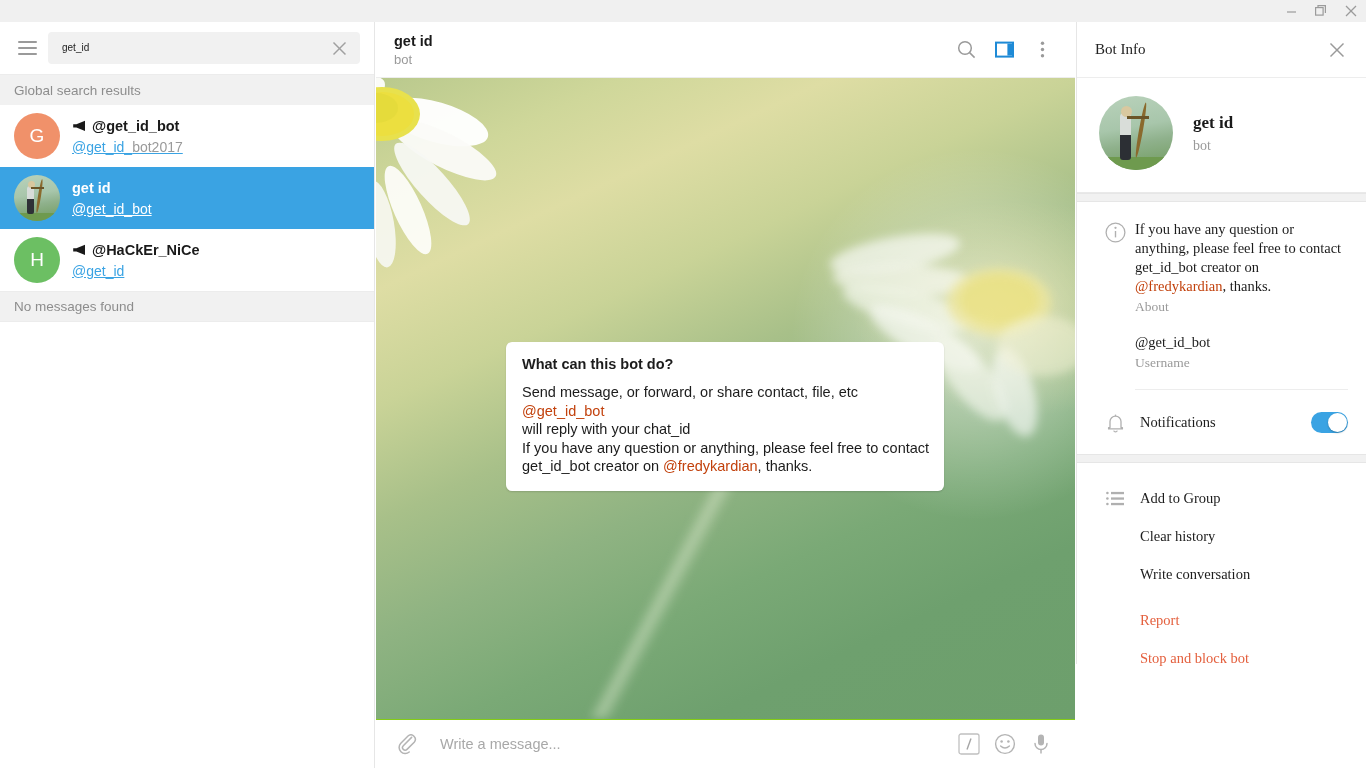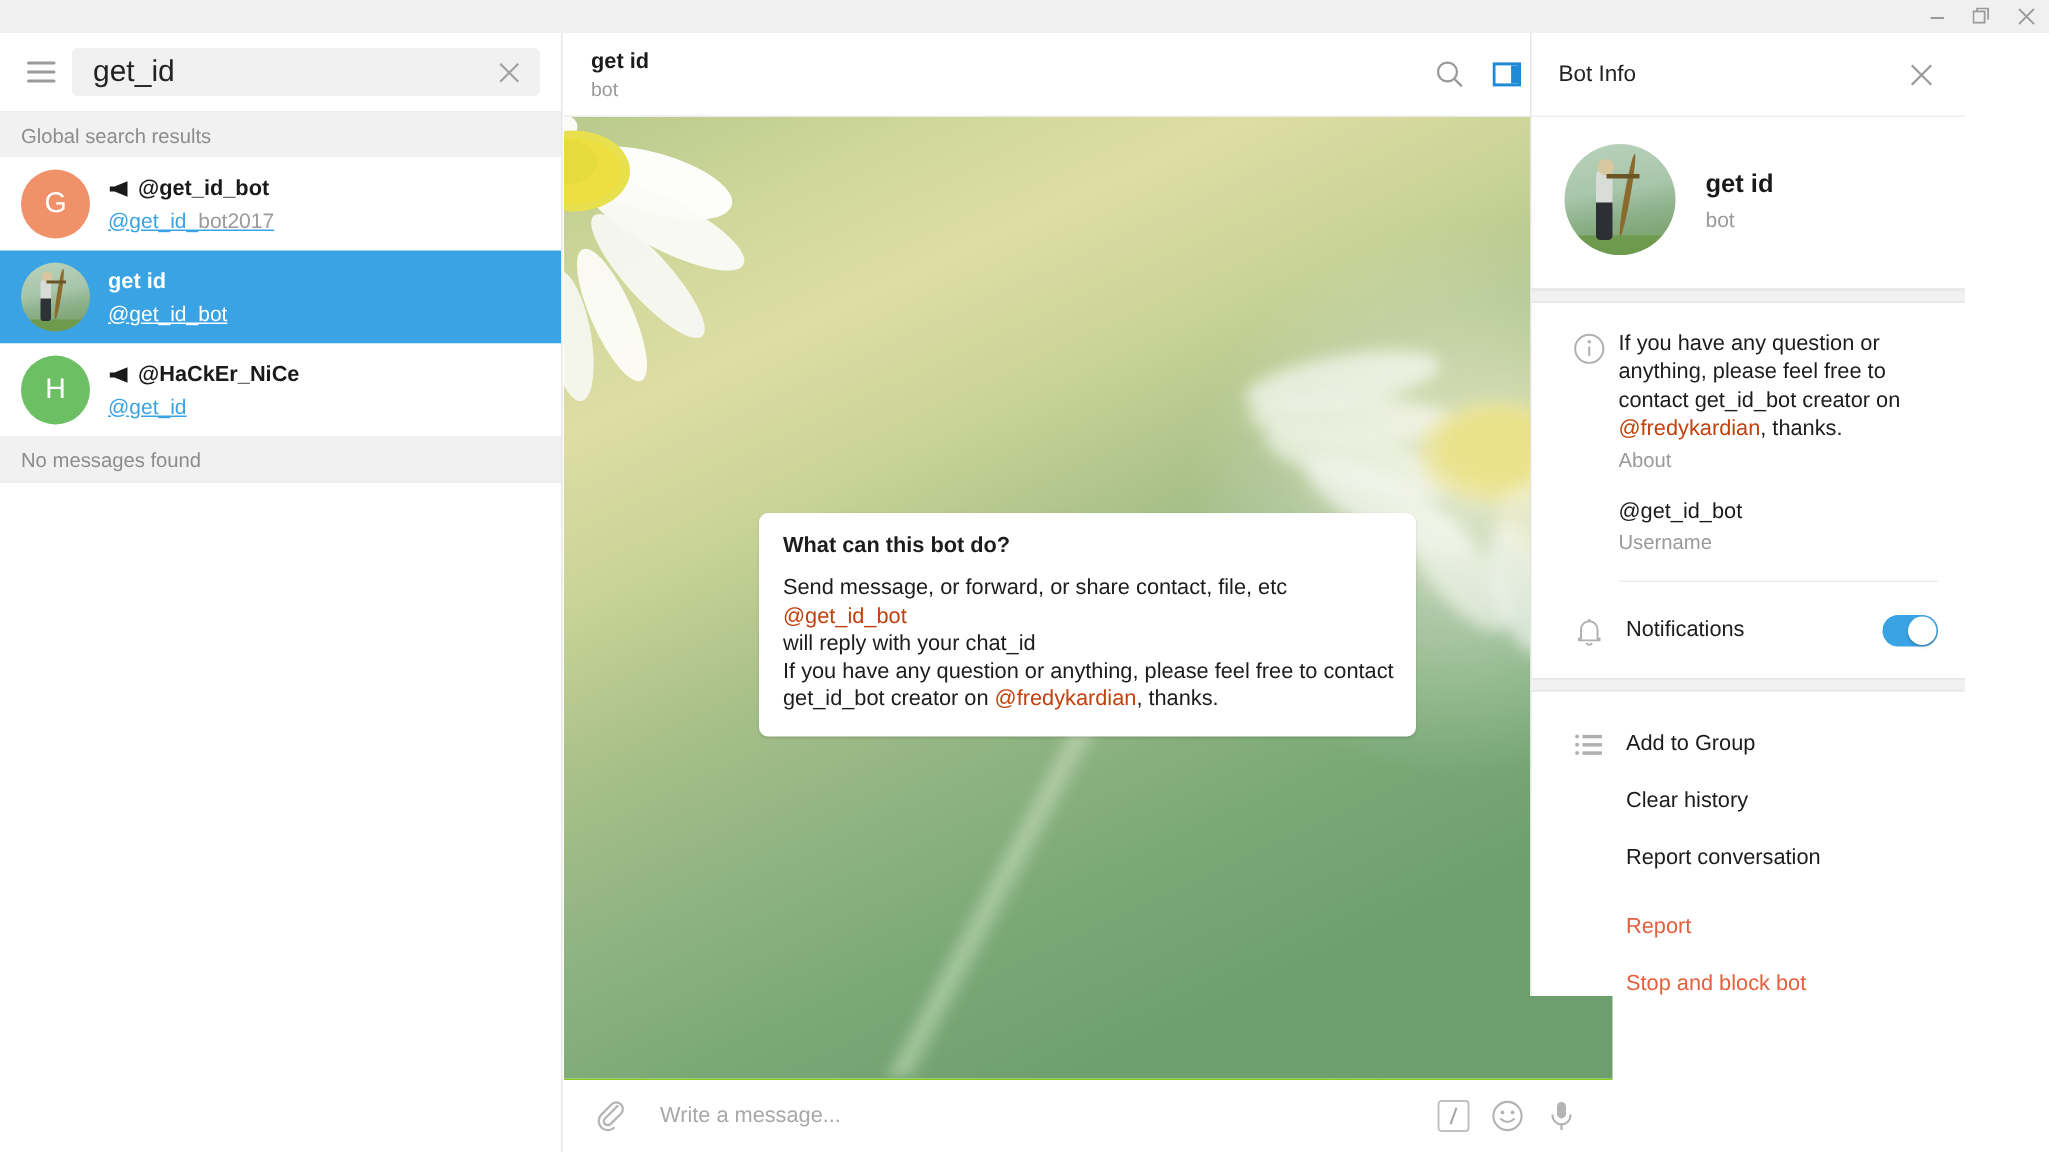--- a/index.html
+++ b/index.html
@@ -40,21 +40,21 @@
     display: flex; flex-direction: column; align-items: center; justify-content: center;
     gap: 4px; cursor: pointer; flex: 0 0 auto; margin-right: 4px;
   }
   .hamburger i { display: block; width: 19px; height: 2px; background: #9a9a9a; border-radius: 1px; }
   .search-box {
     flex: 1; height: 32px; background: #f1f1f1; border-radius: 4px;
     display: flex; align-items: center; padding: 0 8px 0 14px;
     position: relative;
   }
   .search-value {
-    flex: 1; font-size: 20px; color: #222; line-height: 32px;
+    flex: 1; font-size: 10px; color: #222; line-height: 32px;
     white-space: nowrap; overflow: hidden;
   }
   .search-clear {
     width: 26px; height: 26px; display: flex; align-items: center; justify-content: center;
     cursor: pointer; flex: 0 0 auto;
   }
 
   .section-header {
     height: 31px; background: #f1f1f1;
     display: flex; align-items: center; padding: 0 14px;
@@ -187,22 +187,22 @@
     display: flex; align-items: center; justify-content: center;
     cursor: pointer; flex: 0 0 auto;
   }
   .msg-input {
     flex: 1; font-size: 14.5px; color: #a8a8a8; padding-left: 16px;
     white-space: nowrap; overflow: hidden; cursor: text;
   }
 
   
   .info {
-    position: absolute; top: 22px; left: 1020px; width: 290px; height: 642px;
-    background: #fff; border-left: 1px solid #e6e6e6;
+    position: absolute; top: 22px; left: 1076px; width: 290px; height: 642px;
+    background: #fff; border-left: 1px solid #e6e6e6; font-family: Liberation Serif, serif;
   }
   .info-header {
     height: 56px; display: flex; align-items: center;
     padding: 0 12px 0 18px; border-bottom: 1px solid #ededed;
   }
   .info-header-title { flex: 1; font-size: 15px; color: #222; }
   .info-close {
     width: 34px; height: 34px; border-radius: 50%;
     display: flex; align-items: center; justify-content: center; cursor: pointer;
   }
@@ -568,21 +568,21 @@
         <div class="action-label">Add to Group</div>
       </div>
 
       <div class="action-row">
         <div class="action-icon"></div>
         <div class="action-label">Clear history</div>
       </div>
 
       <div class="action-row">
         <div class="action-icon"></div>
-        <div class="action-label">Report conversation</div>
+        <div class="action-label">Write conversation</div>
       </div>
 
       <div class="action-spacer"></div>
 
       <div class="action-row">
         <div class="action-icon"></div>
         <div class="action-label danger">Report</div>
       </div>
 
       <div class="action-row">

